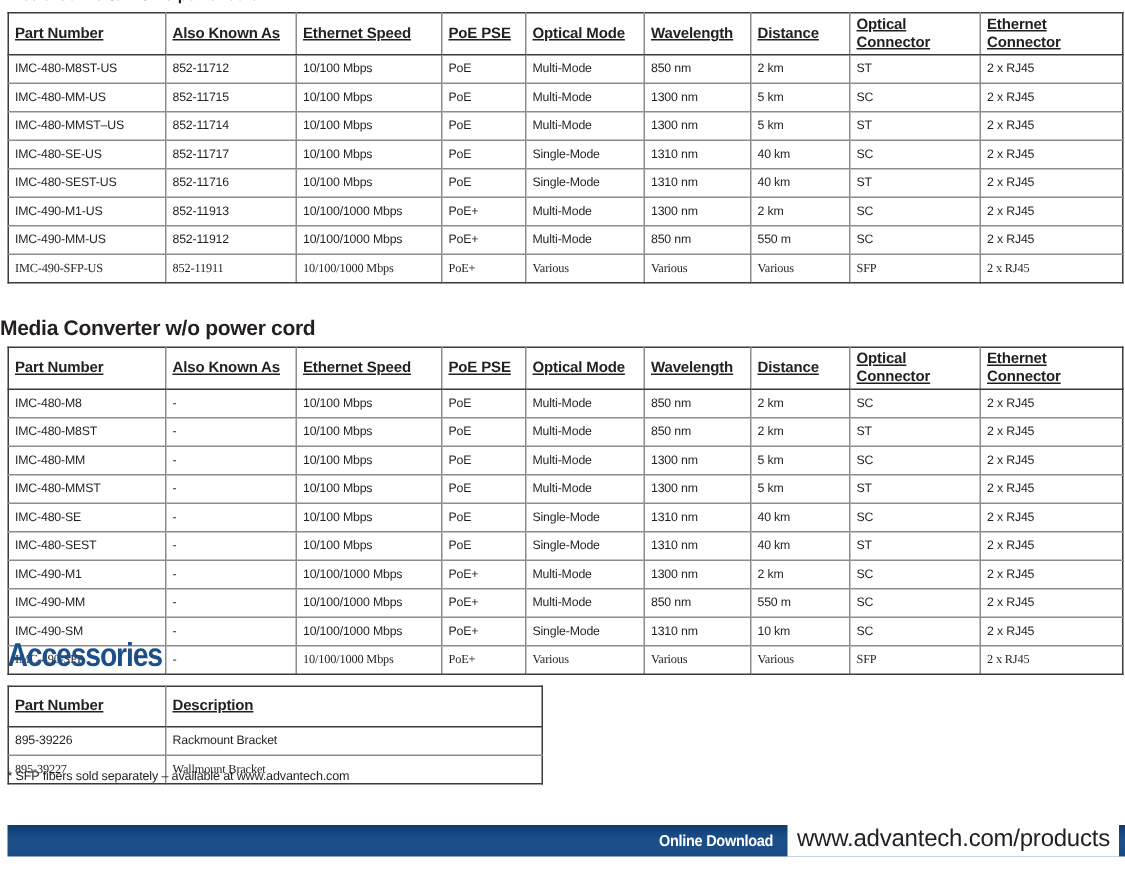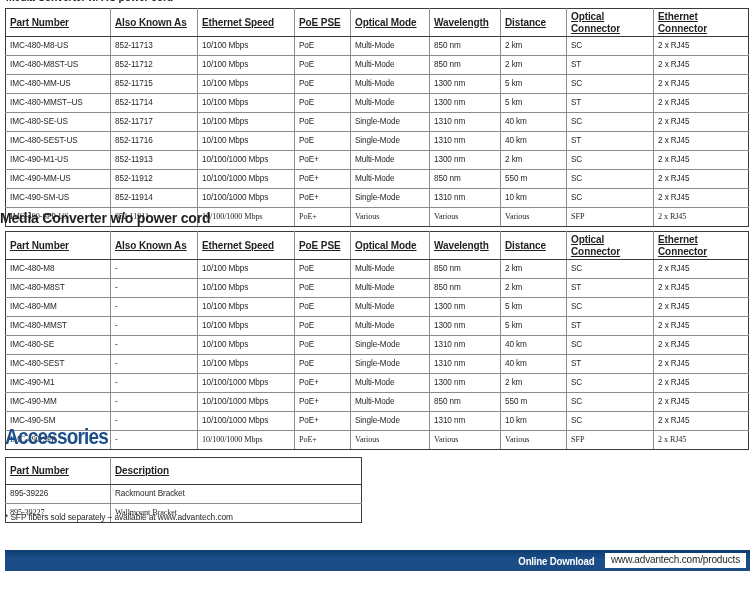--- a/index.html
+++ b/index.html
@@ -146,21 +146,21 @@
     color: #ffffff;
     letter-spacing: -0.2px;
     transform: scaleX(0.92);
     transform-origin: center;
     white-space: nowrap;
     margin-right: 7px;
   }
   .bottom-bar-url {
     background: #ffffff;
     color: #231f20;
-    font-size: 10px;
+    font-size: 16px;
     letter-spacing: -0.15px;
     padding: 2.5px 6px 3px 6px;
     line-height: 1;
     white-space: nowrap;
   }
 </style>
 </head>
 <body>
 
 <div class="cutoff-title">Media Converter w/ AC power cord</div>
@@ -186,31 +186,20 @@
         <th>PoE PSE</th>
         <th>Optical Mode</th>
         <th>Wavelength</th>
         <th>Distance</th>
         <th>Optical Connector</th>
         <th>Ethernet Connector</th>
       </tr>
     </thead>
     <tbody>
         <tr>
-          <td>IMC-480-M8-US</td>
-          <td>852-11713</td>
-          <td>10/100 Mbps</td>
-          <td>PoE</td>
-          <td>Multi-Mode</td>
-          <td>850 nm</td>
-          <td>2 km</td>
-          <td>SC</td>
-          <td>2 x RJ45</td>
-        </tr>
-        <tr>
           <td>IMC-480-M8ST-US</td>
           <td>852-11712</td>
           <td>10/100 Mbps</td>
           <td>PoE</td>
           <td>Multi-Mode</td>
           <td>850 nm</td>
           <td>2 km</td>
           <td>ST</td>
           <td>2 x RJ45</td>
         </tr>
@@ -270,31 +259,20 @@
           <td>2 x RJ45</td>
         </tr>
         <tr>
           <td>IMC-490-MM-US</td>
           <td>852-11912</td>
           <td>10/100/1000 Mbps</td>
           <td>PoE+</td>
           <td>Multi-Mode</td>
           <td>850 nm</td>
           <td>550 m</td>
-          <td>SC</td>
-          <td>2 x RJ45</td>
-        </tr>
-        <tr>
-          <td>IMC-490-SM-US</td>
-          <td>852-11914</td>
-          <td>10/100/1000 Mbps</td>
-          <td>PoE+</td>
-          <td>Single-Mode</td>
-          <td>1310 nm</td>
-          <td>10 km</td>
           <td>SC</td>
           <td>2 x RJ45</td>
         </tr>
         <tr>
           <td>IMC-490-SFP-US</td>
           <td>852-11911</td>
           <td>10/100/1000 Mbps</td>
           <td>PoE+</td>
           <td>Various</td>
           <td>Various</td>

